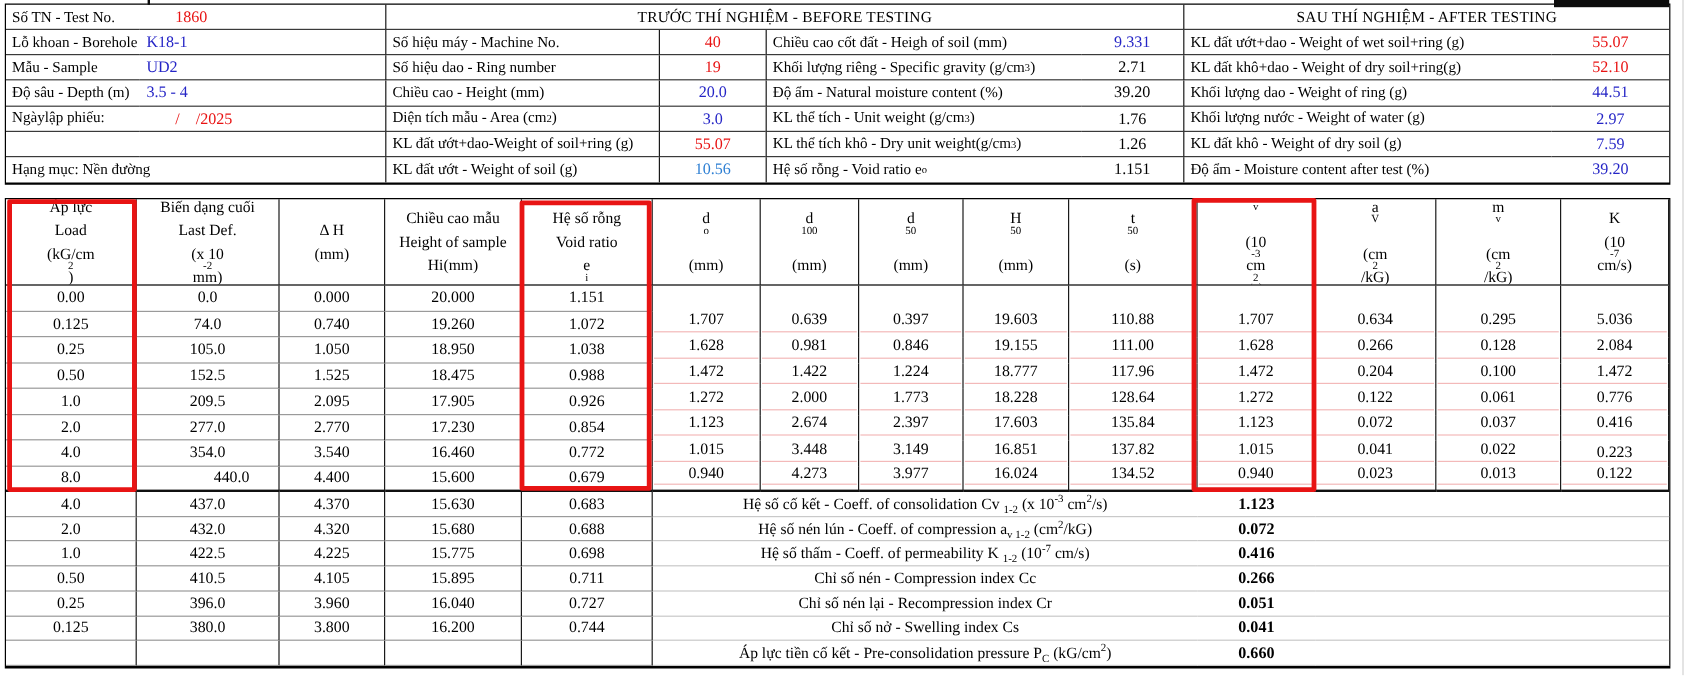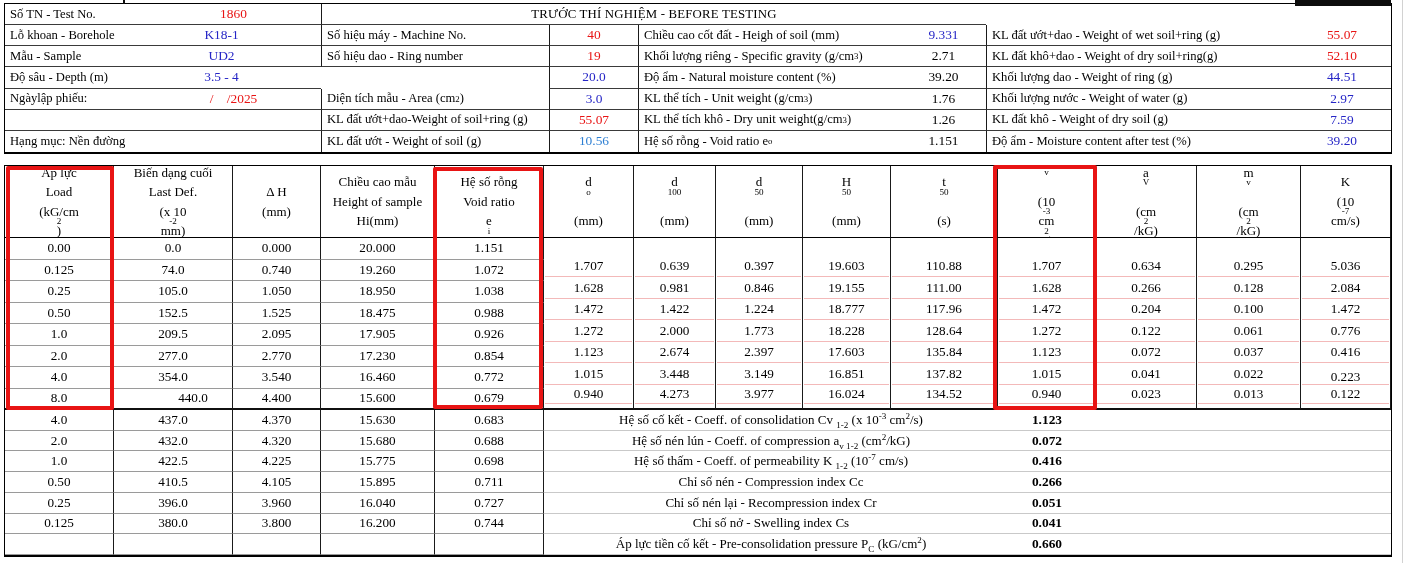--- a/index.html
+++ b/index.html
@@ -11,21 +11,21 @@
   sup,sub{font-size:0.7em;line-height:0;}
   
   .top-grid{
     position:absolute;left:4px;top:3px;width:1386px;height:148px;
     display:grid;box-sizing:content-box;
     grid-template-columns:111px 205px 228px 89px 263px 85px 307px 98px;
     grid-template-rows:repeat(7,1fr);
     border:1.5px solid #000;border-bottom:2.5px solid #000;
     font-size:12.6px;
   }
-  .top-grid .cell{border-bottom:1px solid #3a3a3a;justify-content:center;}
+  .top-grid .cell{border-bottom:1px solid #3a3a3a;}
   .top-grid .nb{border-bottom:none;}
   .top-grid .lbl{justify-content:flex-start;padding-left:5px;white-space:nowrap;}
   .top-grid .vb{border-left:1px solid #1a1a1a;}
   .top-grid .ttl{font-size:12.8px;letter-spacing:.2px;}
   .lv{justify-content:flex-start;padding-left:6px;font-size:13.4px;}
   .ind{padding-left:30px;}
   .pre{white-space:pre;}
   .val{display:inline-block;}
   [data-color="red"]{color:#e81313;}
   [data-color="blue"]{color:#2525c6;}
@@ -65,20 +65,21 @@
 
 <div class="sheet">
 
   <div class="top-grid">
 
     <div class="cell lbl" style="grid-row:1;grid-column:1">Số TN - Test No.</div>
     <div class="cell lv ind" style="grid-row:1;grid-column:2">
         <span class="val" data-color="red">1860</span>
       </div>
     <div class="cell ttl vb" style="grid-row:1;grid-column:3/span 4">TRƯỚC THÍ NGHIỆM - BEFORE TESTING</div>
+    <div class="cell ttl vb" style="grid-row:1;grid-column:7/span 2">SAU THÍ NGHIỆM - AFTER TESTING</div>
 
     <div class="cell lbl" style="grid-row:2;grid-column:1">Lỗ khoan - Borehole</div>
     <div class="cell lv" style="grid-row:2;grid-column:2">
         <span class="val" data-color="blue">K18-1</span>
       </div>
     <div class="cell lbl" style="grid-row:3;grid-column:1">Mẫu - Sample</div>
     <div class="cell lv" style="grid-row:3;grid-column:2">
         <span class="val" data-color="blue">UD2</span>
       </div>
     <div class="cell lbl" style="grid-row:4;grid-column:1">Độ sâu - Depth (m)</div>
@@ -92,20 +93,21 @@
     <div class="cell lbl vb" style="grid-row:2;grid-column:3">Số hiệu máy - Machine No.</div>
 
     <div class="cell lbl nb" style="grid-row:7;grid-column:1/span 2">Hạng mục: Nền đường</div>
     <div class="cell cv vb" style="grid-row:2;grid-column:4">
         <span class="val" data-color="red">40</span>
       </div>
     <div class="cell lbl vb" style="grid-row:3;grid-column:3">Số hiệu dao - Ring number</div>
     <div class="cell cv vb" style="grid-row:3;grid-column:4">
         <span class="val" data-color="red">19</span>
       </div>
+    <div class="cell lbl vb" style="grid-row:4;grid-column:3">Chiều cao - Height (mm)</div>
     <div class="cell cv vb" style="grid-row:4;grid-column:4">
         <span class="val" data-color="blue">20.0</span>
       </div>
     <div class="cell lbl vb" style="grid-row:5;grid-column:3">Diện tích mẫu - Area (cm<sup>2</sup>)</div>
     <div class="cell cv vb" style="grid-row:5;grid-column:4">
         <span class="val" data-color="blue">3.0</span>
       </div>
     <div class="cell lbl vb" style="grid-row:6;grid-column:3">KL đất ướt+dao-Weight of soil+ring (g)</div>
     <div class="cell cv vb" style="grid-row:6;grid-column:4">
         <span class="val" data-color="red">55.07</span>

